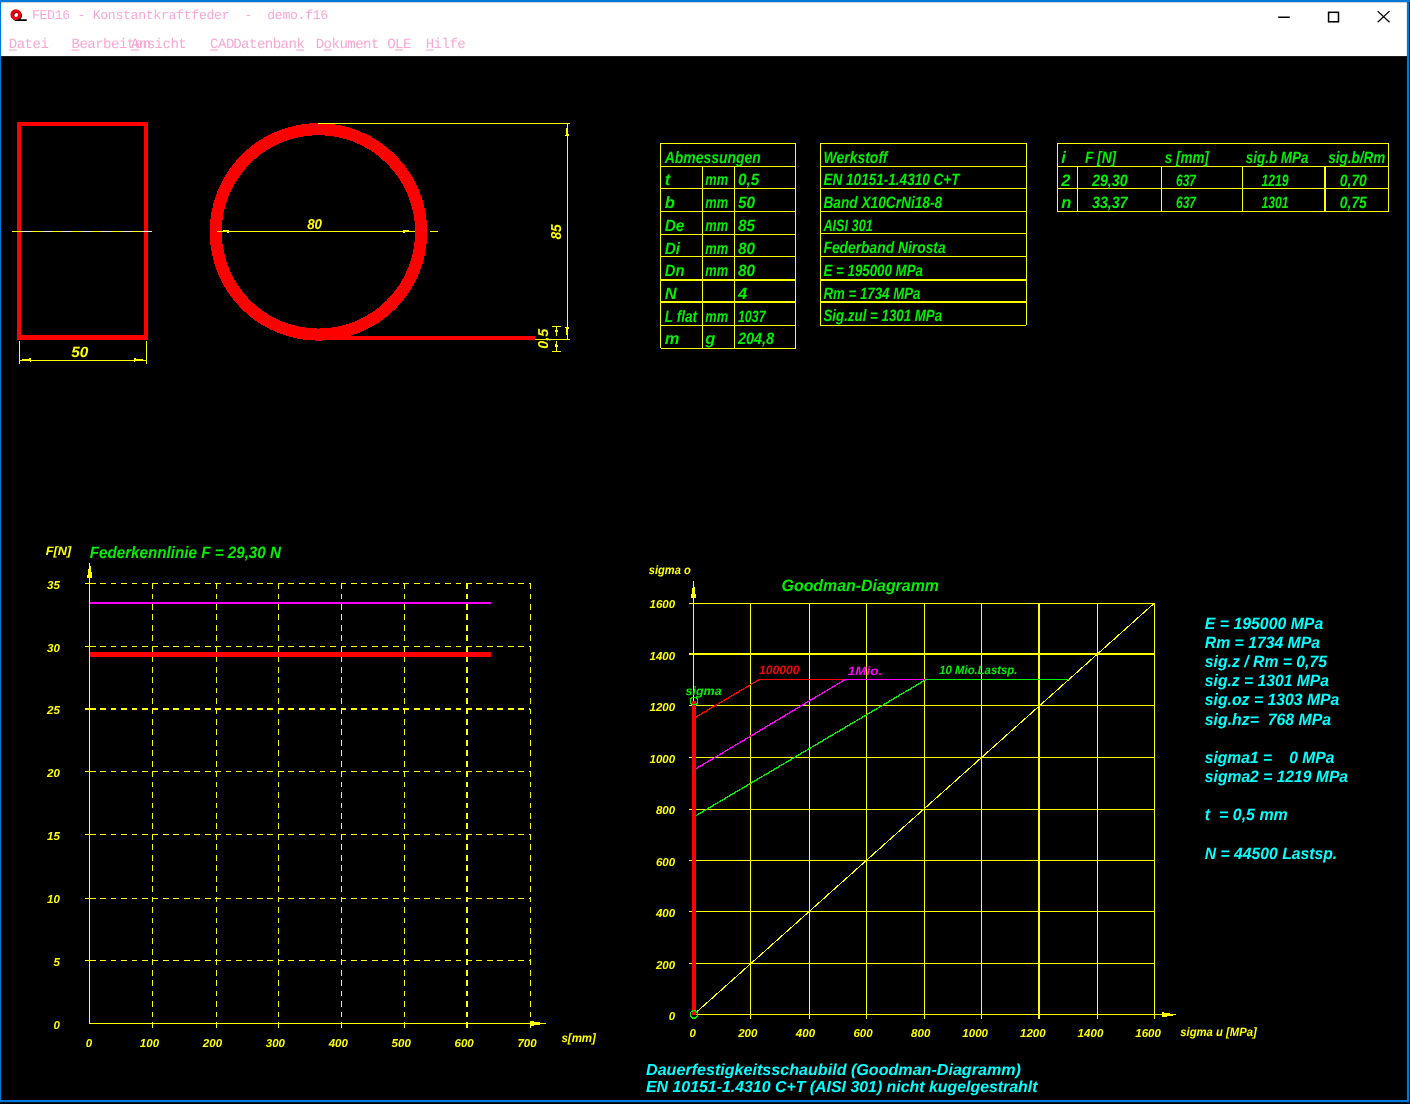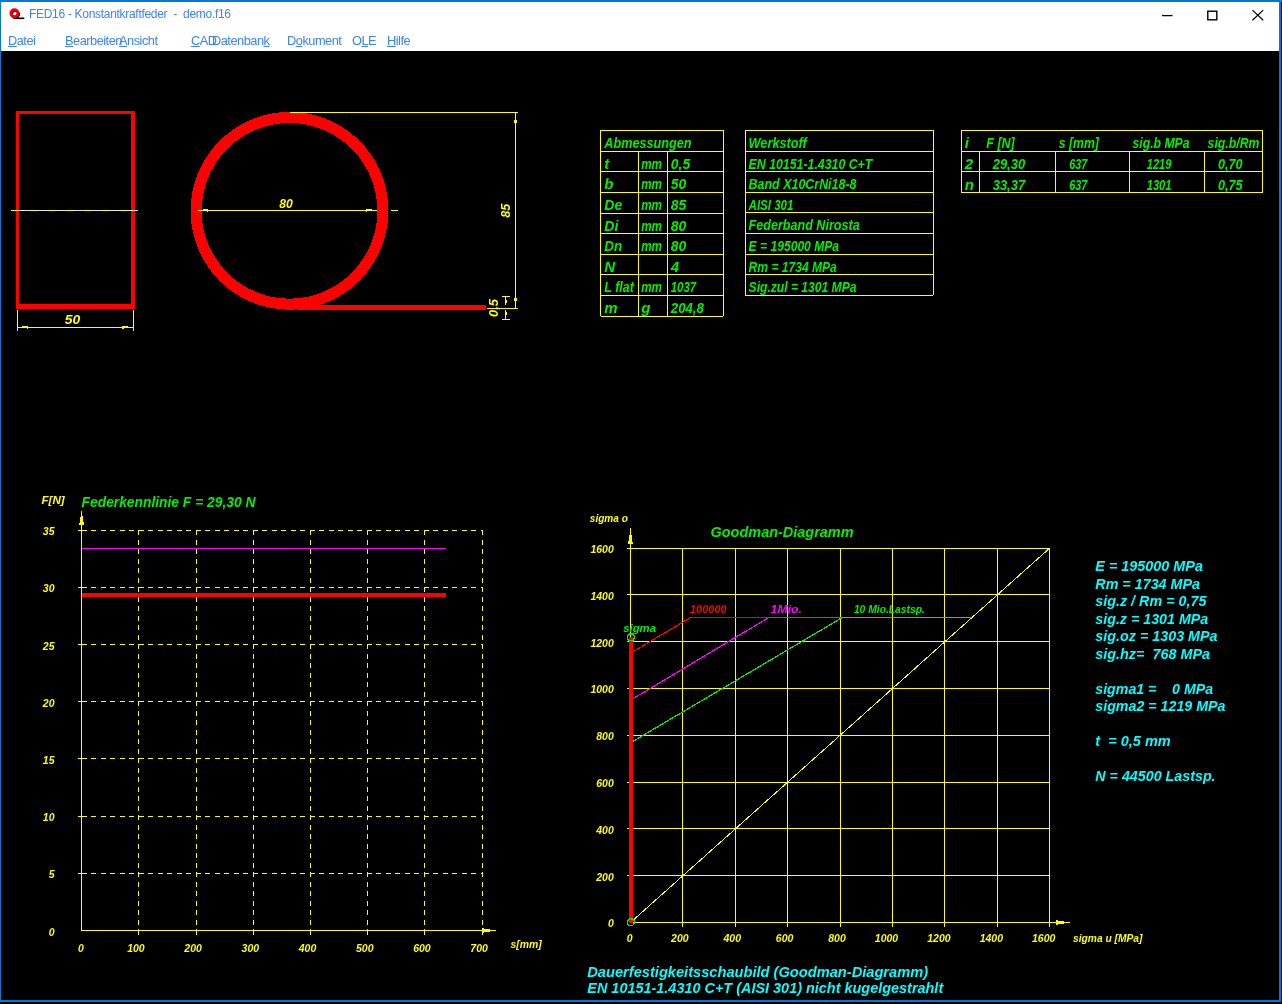--- a/index.html
+++ b/index.html
@@ -1,17 +1,17 @@
 <!DOCTYPE html>
 <html><head><meta charset="utf-8"><style>
 html,body{margin:0;padding:0;background:#000;width:1282px;height:1004px;overflow:hidden}
 #win{position:absolute;left:0;top:0;width:1282px;height:1004px;background:#000}
 .bd{position:absolute;background:#0078d7}
 #tbar{position:absolute;left:1px;top:2px;width:1278px;height:49px;background:#ffffff}
-.t,.m{font-family:Liberation Sans, sans-serif;color:#3b82f6;position:absolute;white-space:pre}
+.t,.m{font-family:Liberation Mono, monospace;color:#f9a8d4;position:absolute;white-space:pre}
 .t{font-size:12px;top:7.4px;letter-spacing:-0.3px}
 .m{font-size:12.8px;top:33.1px;letter-spacing:-0.5px}
 svg{position:absolute;left:0;top:0}
 #cnv{shape-rendering:crispEdges}
 svg text{font-family:"Liberation Sans",sans-serif;font-weight:bold;font-style:italic}
 </style></head><body>
 <div id="win">
 <svg id="cnv" width="1282" height="1004" viewBox="0 0 1282 1004">
 <rect x="0" y="51" width="1282" height="949" fill="#000000"></rect>
 <path d="M17.2,306 V112.4 H133.0 V306" fill="none" stroke="#ff0000" stroke-width="3.4"></path>

